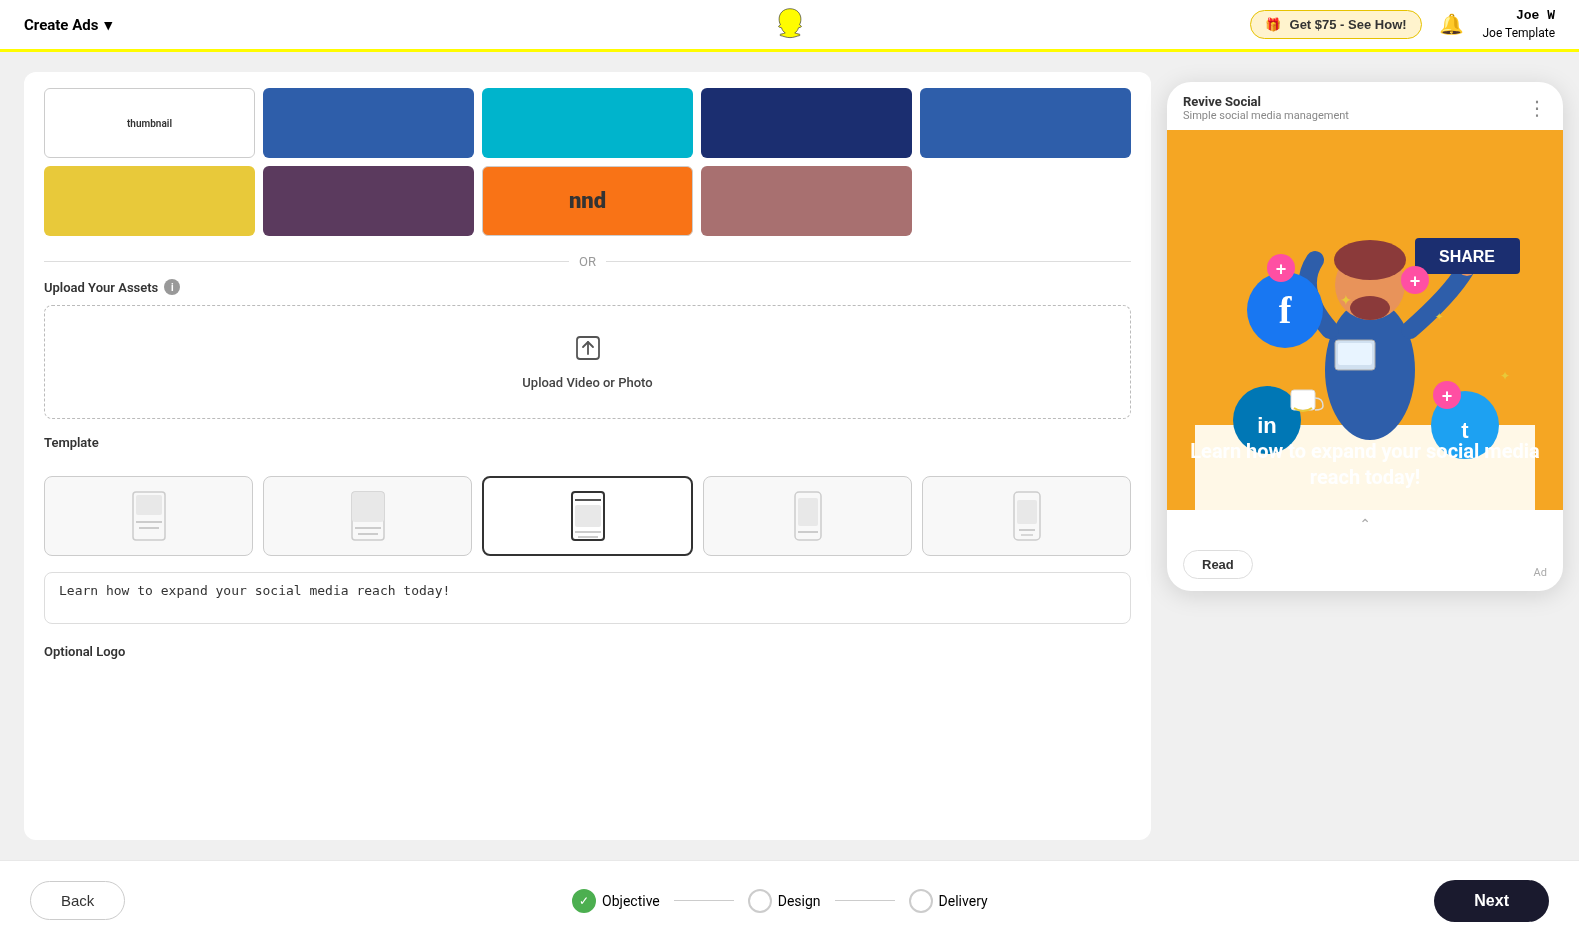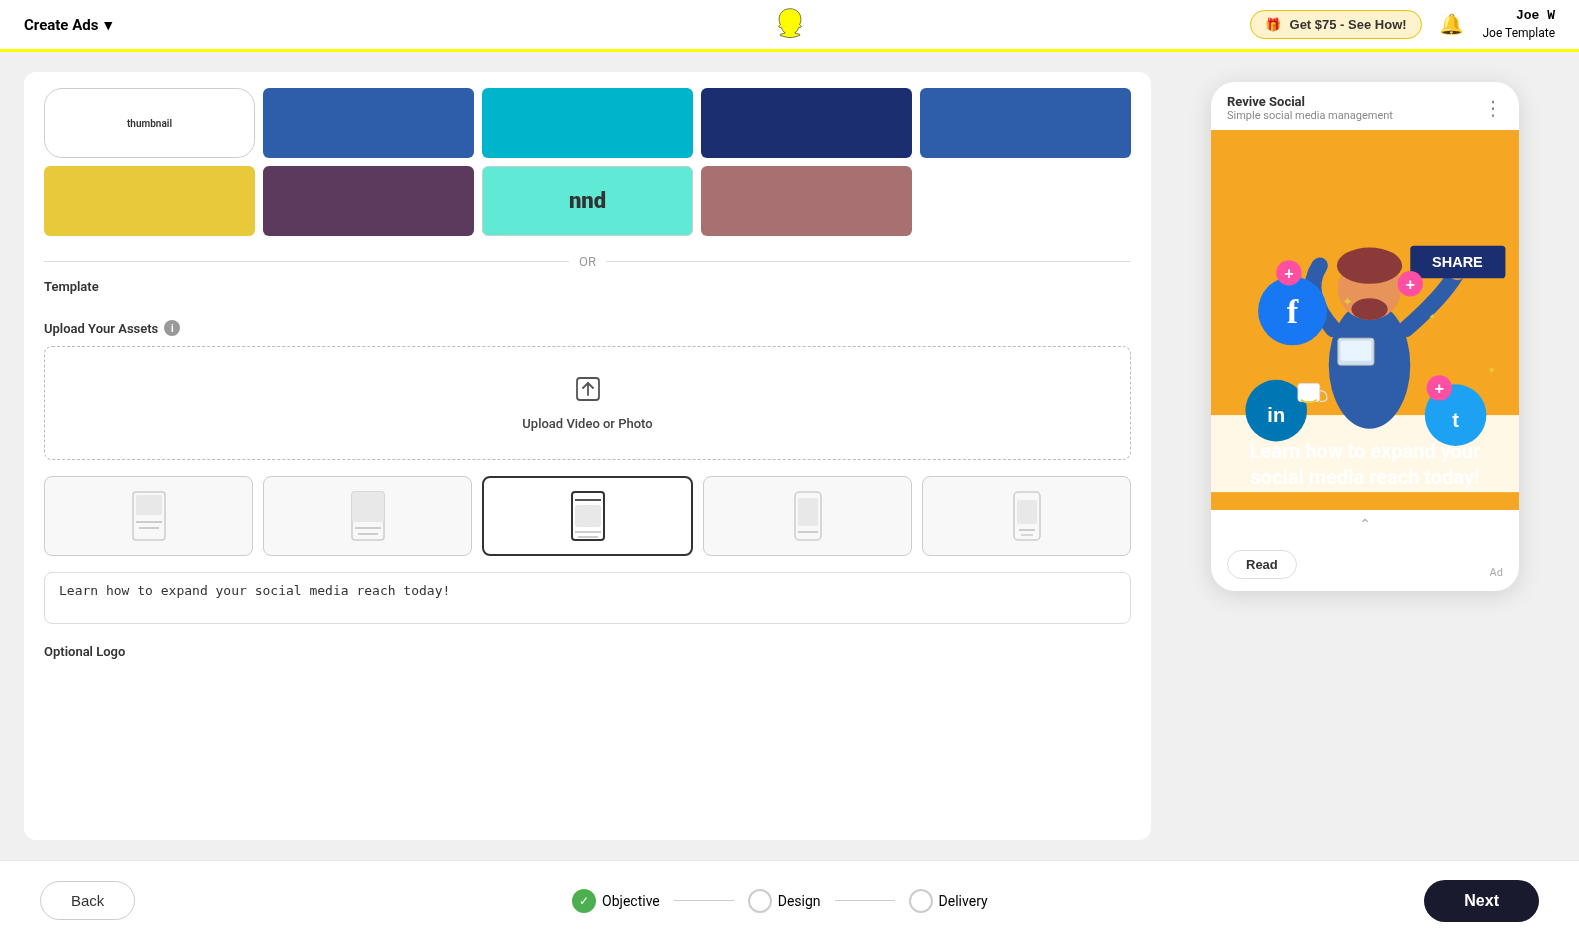--- a/index.html
+++ b/index.html
@@ -79,21 +79,21 @@
       gap: 8px;
     }
     .thumb-item {
       height: 70px;
       border-radius: 6px;
       overflow: hidden;
       display: flex; align-items: center; justify-content: center;
       font-size: 11px; color: #fff; font-weight: 600;
     }
     .thumb-text {
-      border: 1.5px solid #ccc; border-radius: 18px; background: #fff;
+      border: 1.5px solid #ccc; border-radius: 6px; background: #fff;
       color: #333; font-size: 10px; padding: 4px;
     }
 
     
     .or-divider {
       display: flex; align-items: center; gap: 10px;
       padding: 10px 20px 10px;
       color: #999; font-size: 13px;
     }
     .or-divider::before, .or-divider::after {
@@ -158,21 +158,21 @@
     
     .right-panel {
       width: 380px;
       display: flex; flex-direction: column; align-items: center; justify-content: flex-start;
       padding-top: 10px;
     }
     .phone-preview {
       background: #fff;
       border-radius: 24px;
       box-shadow: 0 4px 24px rgba(0,0,0,0.13);
-      width: 308px;
+      width: 396px;
       overflow: hidden;
     }
     .preview-header {
       padding: 12px 16px 8px;
       display: flex; align-items: center; justify-content: space-between;
     }
     .preview-brand { display: flex; flex-direction: column; }
     .preview-brand-name { font-size: 13px; font-weight: 700; color: #333; }
     .preview-brand-sub { font-size: 11px; color: #888; }
     .preview-more { font-size: 20px; color: #888; cursor: pointer; }
@@ -206,21 +206,21 @@
     .ad-label { font-size: 11px; color: #aaa; }
 
     
     .bottom-nav {
       position: fixed;
       bottom: 0; left: 0; right: 0;
       height: 80px;
       background: #fff;
       border-top: 1px solid #e8e8e8;
       display: flex; align-items: center; justify-content: space-between;
-      padding: 0 40px;
+      padding: 0 30px;
     }
     .back-btn {
       background: #fff; border: 1.5px solid #ccc;
       border-radius: 30px; padding: 10px 30px;
       font-size: 15px; font-weight: 500; cursor: pointer; color: #333;
     }
     .steps-container {
       display: flex; align-items: center; gap: 14px;
     }
     .step-item {
@@ -283,53 +283,53 @@
         <div class="thumb-item thumb-text">
           <span>thumbnail</span>
         </div>
         <div class="thumb-item" style="background:#2E5EAA;"></div>
         <div class="thumb-item" style="background:#00B4CC;"></div>
         <div class="thumb-item" style="background:#1B2E70;"></div>
 
         <div class="thumb-item" style="background:#2E5EAA;"></div>
         <div class="thumb-item" style="background:#E8C93A;"></div>
         <div class="thumb-item" style="background:#5B3A5E;"></div>
-        <div class="thumb-item" style="background:#5eead4; border:1px solid #ccc;">
+        <div class="thumb-item" style="background:#f97316; border:1px solid #ccc;">
           <span style="font-size:22px; font-weight:900; color:#333; line-height:1;">nnd</span>
         </div>
         <div class="thumb-item" style="background:#A87070;"></div>
       </div>
     </div>
 
     <div class="or-divider">
       <span>OR</span>
-    </div>
-
-    <div class="section">
-      <div class="section-label">
-        <span>Template</span>
-      </div>
     </div>
 
     <div class="section">
       <div class="section-label">
         <span>Upload Your Assets</span>
         <span class="info-icon">i</span>
       </div>
       <div class="upload-box">
         <div class="upload-icon">
           <svg width="28" height="28" viewBox="0 0 28 28" fill="none" xmlns="http://www.w3.org/2000/svg">
             <rect x="3" y="3" width="22" height="22" rx="3" stroke="#555" stroke-width="1.8" fill="none"></rect>
             <polyline points="14,8 14,20" stroke="#555" stroke-width="1.8" stroke-linecap="round"></polyline>
             <polyline points="9,13 14,8 19,13" stroke="#555" stroke-width="1.8" stroke-linecap="round" stroke-linejoin="round"></polyline>
           </svg>
         </div>
         <span class="upload-label">Upload Video or Photo</span>
       </div>
     </div>
+
+    <div class="section">
+      <div class="section-label">
+        <span>Template</span>
+      </div>
+    </div>
     <div class="template-row">
 
       <div class="template-item">
         <svg width="36" height="52" viewBox="0 0 36 52" fill="none">
           <rect x="2" y="2" width="32" height="48" rx="3" stroke="#ccc" stroke-width="1.5" fill="none"></rect>
           <rect x="5" y="5" width="26" height="20" rx="2" fill="#e8e8e8"></rect>
           <line x1="5" y1="32" x2="31" y2="32" stroke="#ccc" stroke-width="2"></line>
           <line x1="8" y1="38" x2="28" y2="38" stroke="#ccc" stroke-width="2"></line>
         </svg>
       </div>

